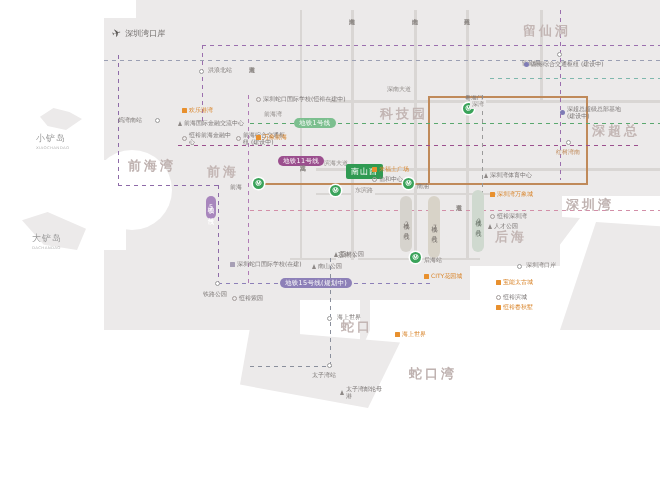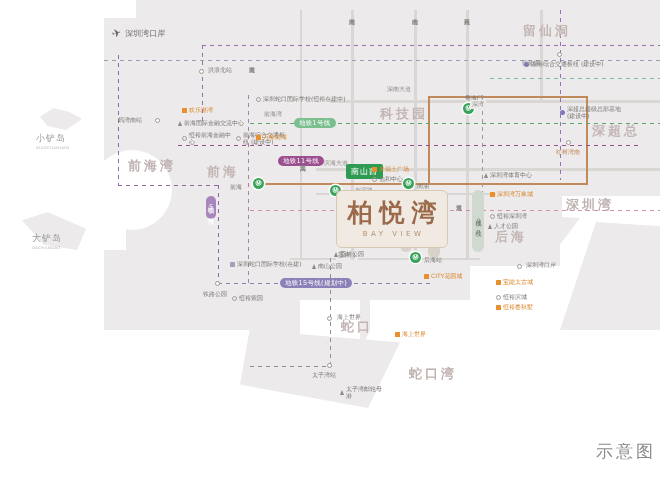--- a/index.html
+++ b/index.html
@@ -234,24 +234,20 @@
       <span class="m">Ⓜ</span>
     </div>
   <div class="stn-lbl" style="left:424px;top:256px;">后海站</div>
 
   <div class="istn" style="left:330px;top:185px;">
       <span class="m">Ⓜ</span>
     </div>
 
   <div class="gtag" style="left:346px;top:164px;">南山西</div>
 
-  <div class="plate" style="left:336px;top:190px;width:110px;height:56px;">
-    <div class="cn">柏悦湾</div>
-    <div class="en">BAY VIEW</div>
-  </div>
 
   <div class="poi orange" style="left:182px;top:106px;">
     <span class="sq"></span>
       <span>欢乐港湾</span>
     </div>
 
   <div class="poi" style="left:178px;top:119px;">
     <span class="tri"></span>
       <span>前海国际金融交流中心</span>
     </div>
@@ -365,15 +361,14 @@
     <span class="tri"></span>
       <span>太子湾邮轮母港</span>
     </div>
 
   <div class="road-lbl" style="left:452px;top:200px;writing-mode:vertical-rl;">后海大道</div>
   <div class="road-lbl" style="left:296px;top:160px;writing-mode:vertical-rl;">沿江高速</div>
   <div class="road-lbl" style="left:245px;top:62px;writing-mode:vertical-rl;">前海大道</div>
   <div class="road-lbl" style="left:470px;top:100px;">深湾</div>
   <div class="road-lbl" style="left:262px;top:110px;">前海湾</div>
 
-  <div class="watermark" style="left:596px;top:440px;">示意图</div>
 
 </div>
 
 </body></html>

